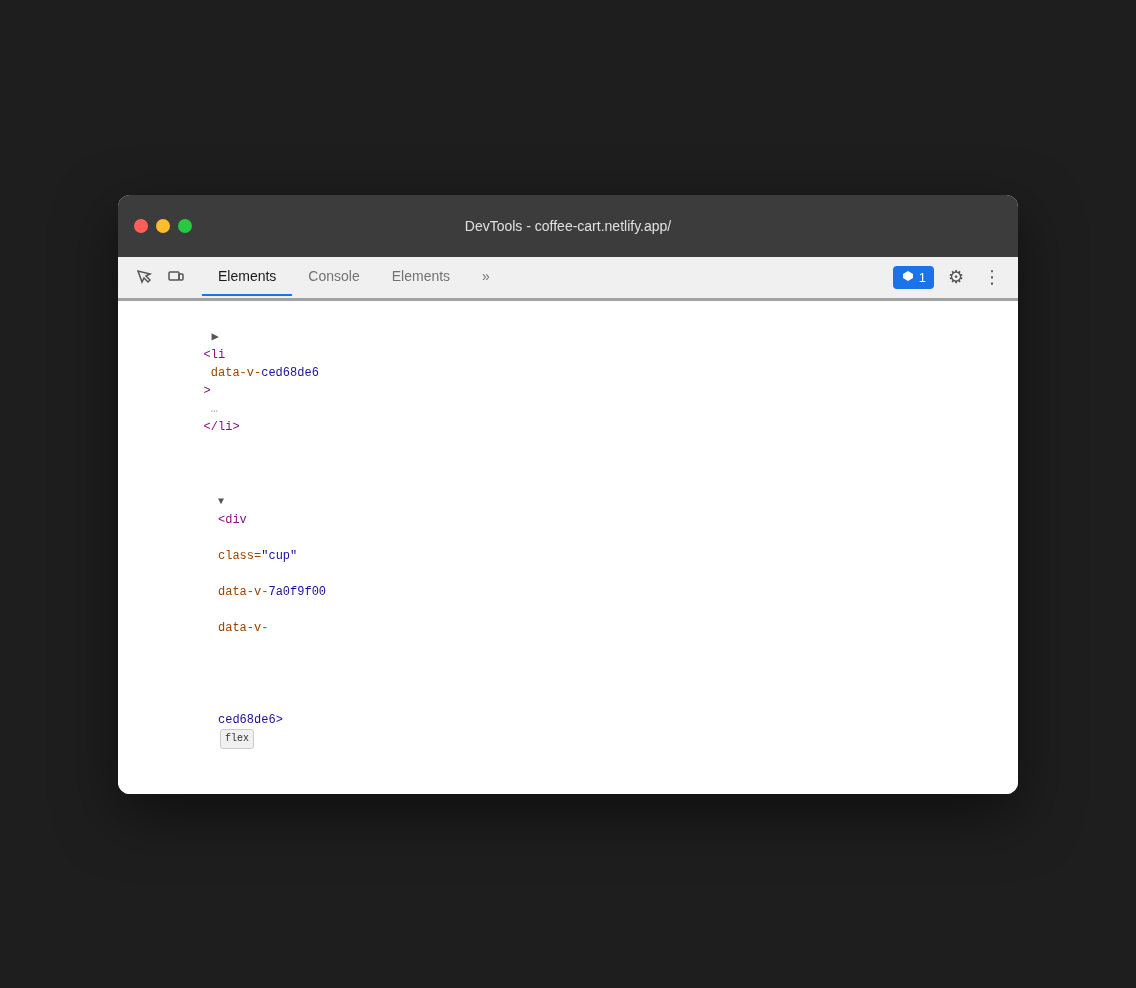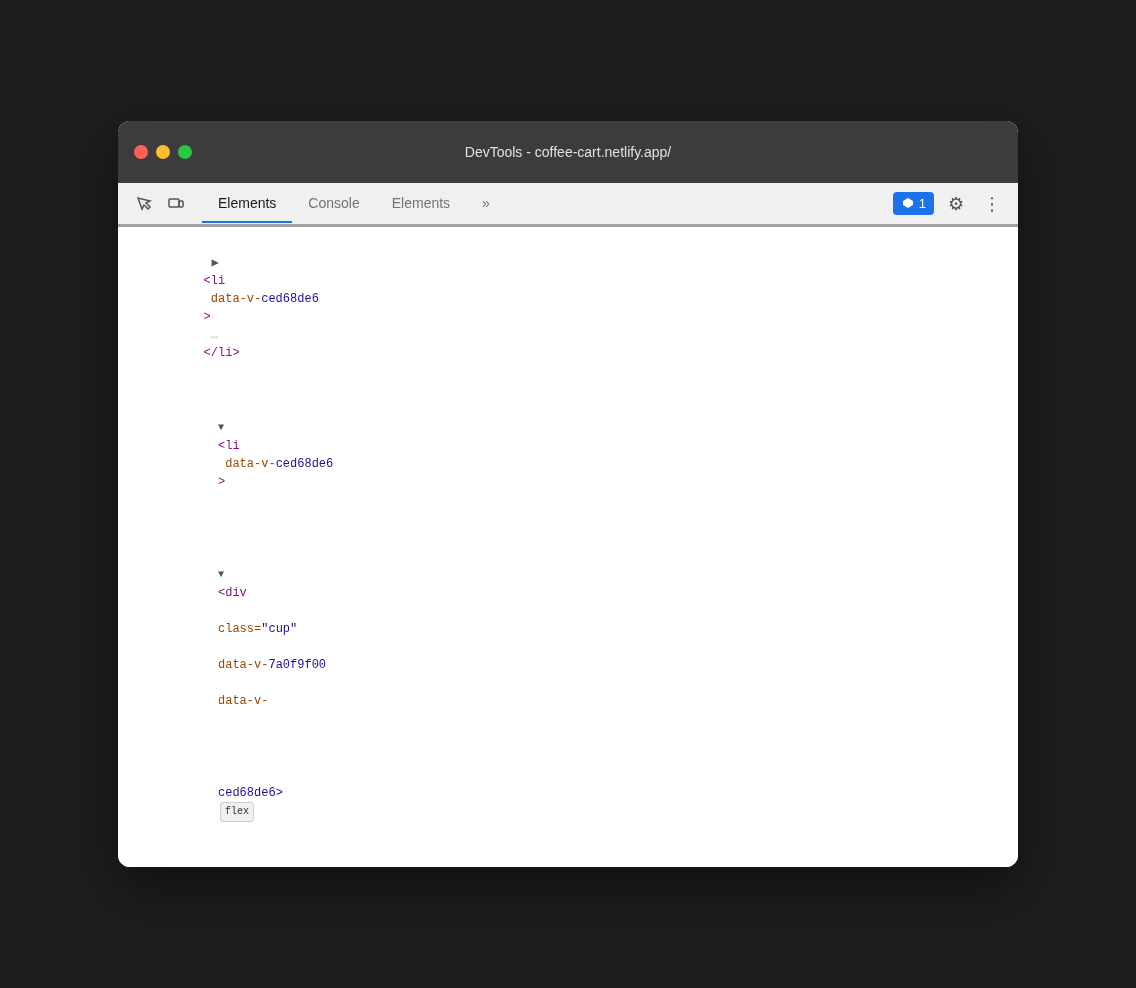--- a/index.html
+++ b/index.html
@@ -230,31 +230,20 @@
       <div class="line-content">
         <span style="color:#555; padding-left:8px;">▶</span>
         <span class="tag">&lt;li</span>
         <span class="attr-name"> data-v-</span><span class="attr-value">ced68de6</span>
         <span class="tag">&gt;</span>
         <span style="color:#aaa;"> … </span>
         <span class="tag">&lt;/li&gt;</span>
       </div>
     </div>
 
-    <div class="html-line">
-      <div class="line-gutter"></div>
-      <div class="line-content">
-        <span style="padding-left:8px;">
-          <span class="triangle">▼</span>
-          <span class="tag">&lt;li</span>
-          <span class="attr-name"> data-v-</span><span class="attr-value">ced68de6</span>
-          <span class="tag">&gt;</span>
-        </span>
-      </div>
-    </div>
 
 
 
     <div class="html-line">
       <div class="line-gutter"></div>
       <div class="line-content">
         <span style="padding-left:56px;">
           <span class="triangle">▼</span>
           <span class="tag">&lt;div</span>
           <span> </span>

